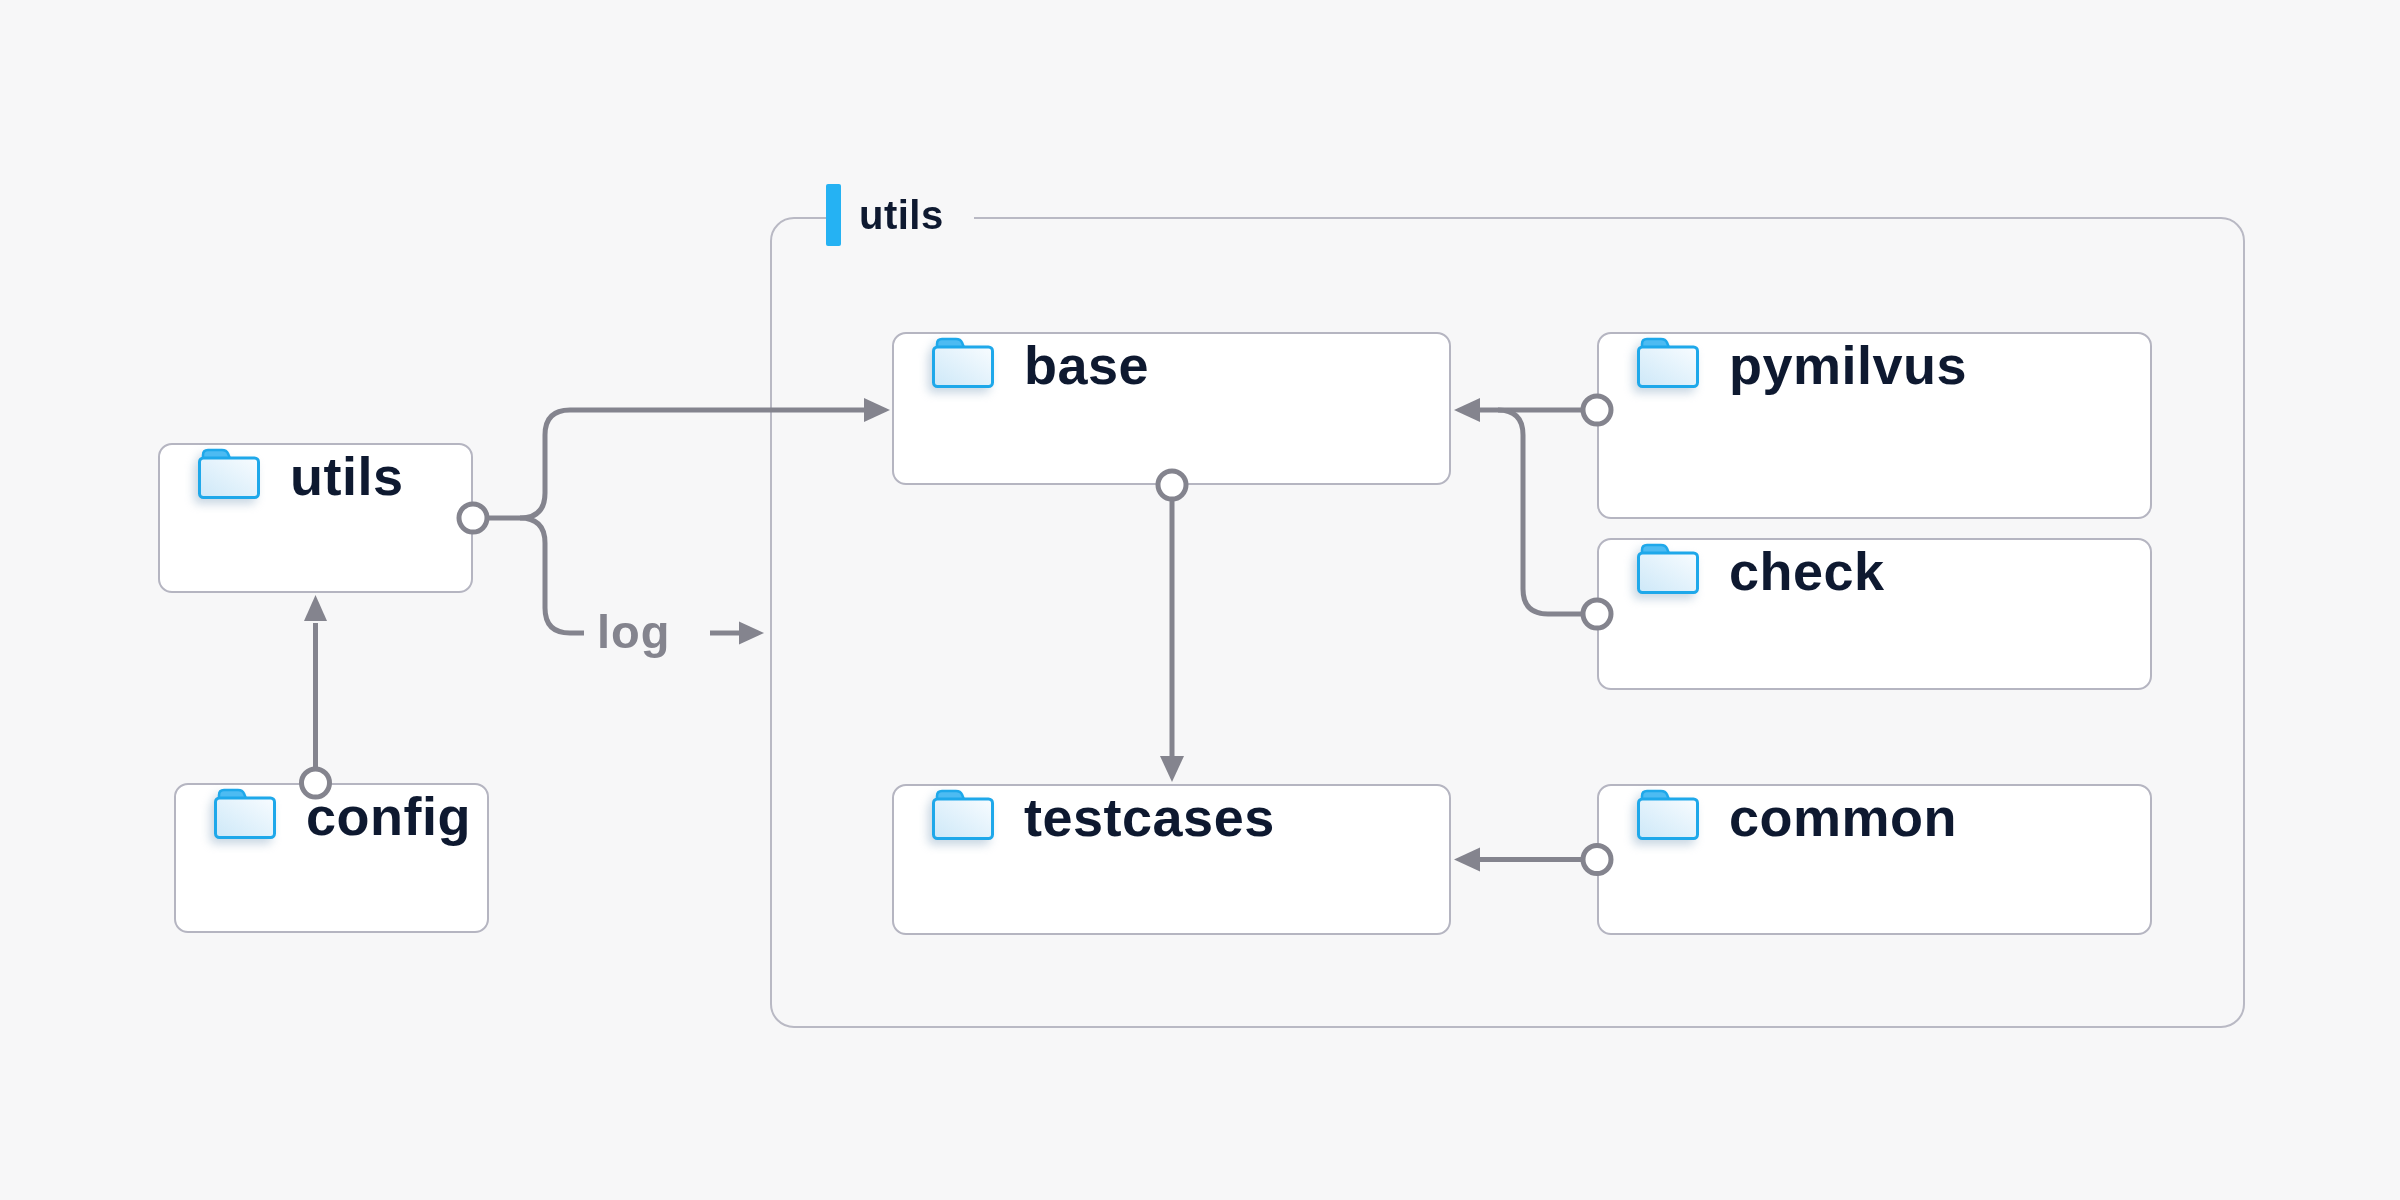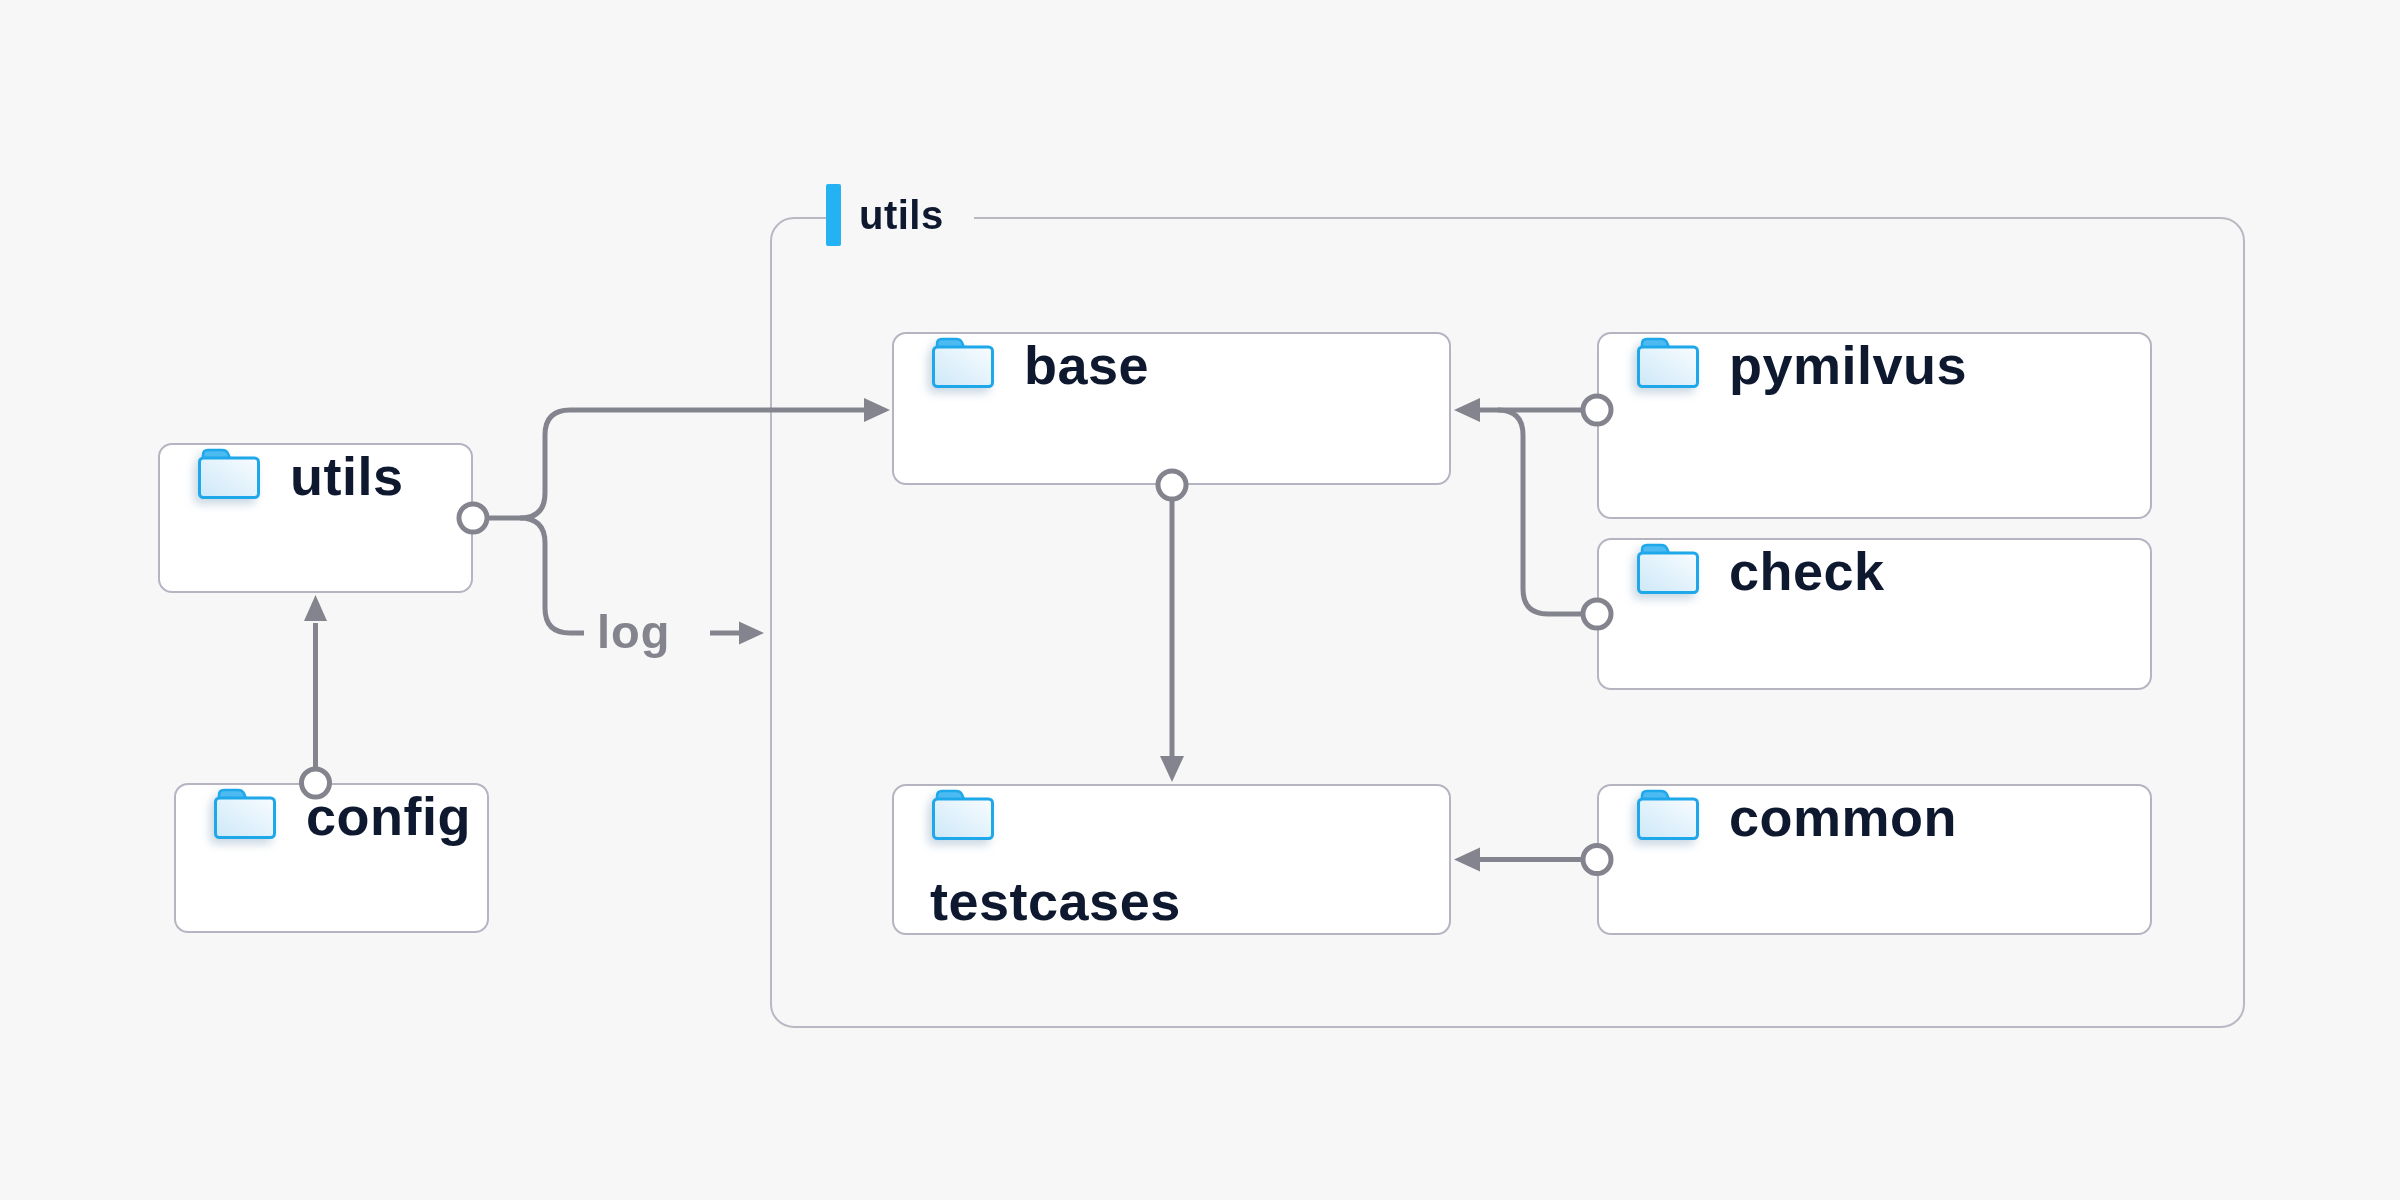--- a/index.html
+++ b/index.html
@@ -132,21 +132,21 @@
   <div class="node" style="left:892px;top:332px;width:559px;height:153px;">
     <span class="folder">
       <svg width="66" height="54" viewBox="0 0 66 54">
         <path d="M7 13 V8 q0-5 5-5 h14 q4.5 0 6 3.5 l2.6 6.5 z" fill="#4dbbf2" stroke="#1ea8ea" stroke-width="2.5"></path>
         <rect x="3.5" y="11" width="59" height="39.5" rx="4" fill="url(#fg)" stroke="#1ea8ea" stroke-width="3"></rect>
       </svg>
     </span>
     <span class="label">base</span>
   </div>
 
-  <div class="node" style="left:892px;top:784px;width:559px;height:151px;flex-direction:column;">
+  <div class="node" style="left:892px;top:784px;width:559px;height:151px;">
     <span class="folder">
       <svg width="66" height="54" viewBox="0 0 66 54">
         <path d="M7 13 V8 q0-5 5-5 h14 q4.5 0 6 3.5 l2.6 6.5 z" fill="#4dbbf2" stroke="#1ea8ea" stroke-width="2.5"></path>
         <rect x="3.5" y="11" width="59" height="39.5" rx="4" fill="url(#fg)" stroke="#1ea8ea" stroke-width="3"></rect>
       </svg>
     </span>
     <span class="label">testcases</span>
   </div>
 
   <div class="node" style="left:1597px;top:332px;width:555px;height:187px;">

